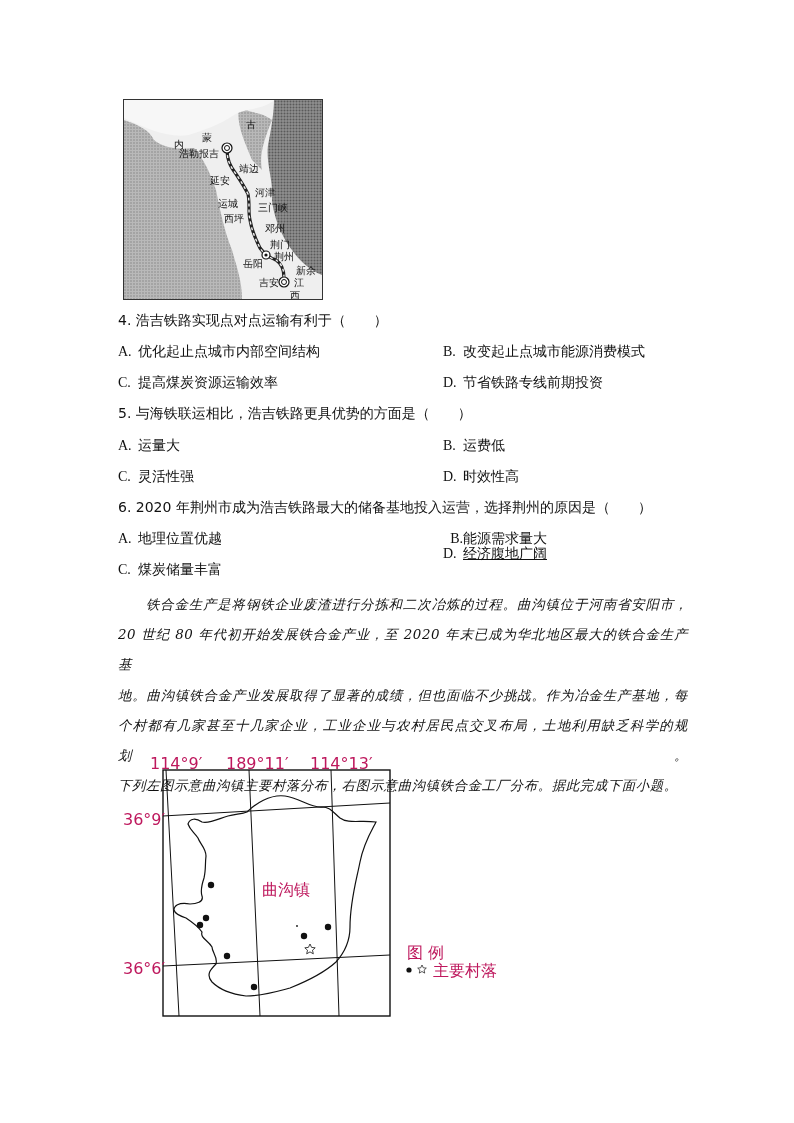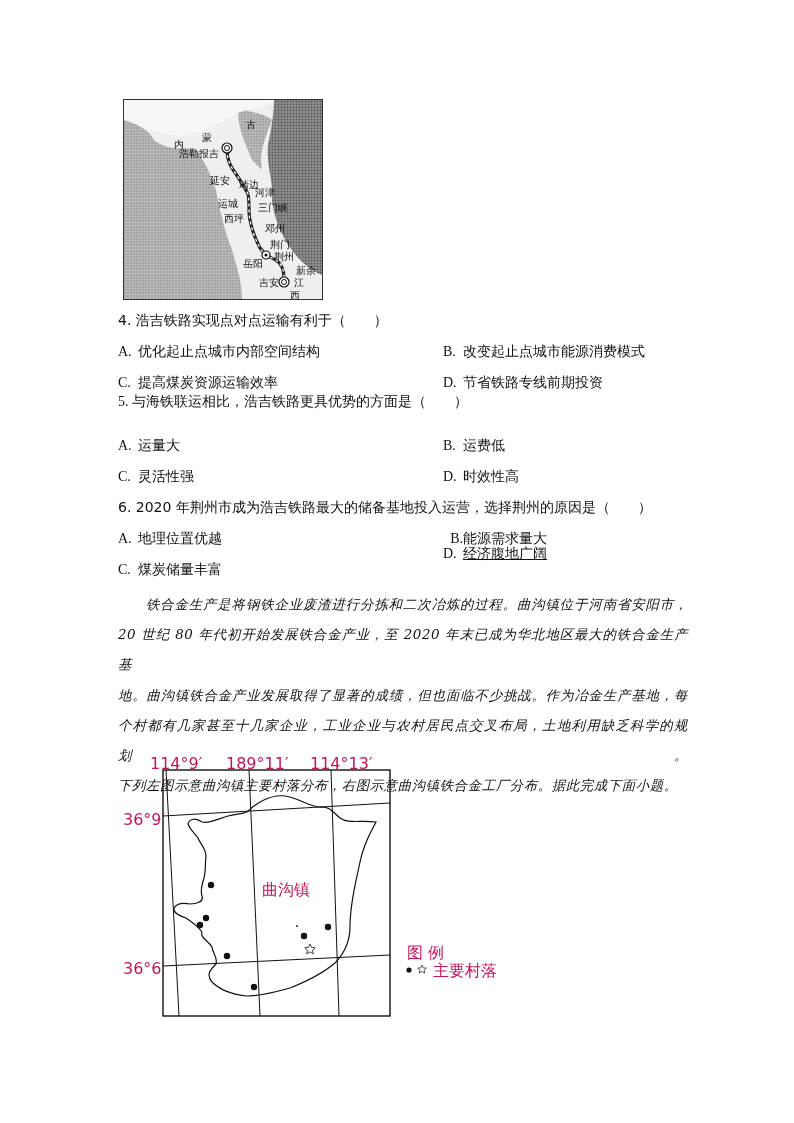--- a/index.html
+++ b/index.html
@@ -50,21 +50,21 @@
     <circle cx="103" cy="48" r="2.5" fill="none" stroke="#111" stroke-width="1"></circle>
     <circle cx="142" cy="155" r="4" fill="#fff" stroke="#111" stroke-width="1.2"></circle>
     <circle cx="142" cy="155" r="1.6" fill="#111"></circle>
     <circle cx="160" cy="182" r="5" fill="#fff" stroke="#111" stroke-width="1.2"></circle>
     <circle cx="160" cy="182" r="2.5" fill="none" stroke="#111" stroke-width="1"></circle>
   </svg>
   <span class="m1lab" style="left:50px;top:40px;">内</span>
   <span class="m1lab" style="left:78px;top:33px;">蒙</span>
   <span class="m1lab" style="left:122px;top:20px;">古</span>
   <span class="m1lab" style="left:55px;top:49px;">浩勒报吉</span>
-  <span class="m1lab" style="left:115px;top:64px;margin-top:16px;">靖边</span>
+  <span class="m1lab" style="left:115px;top:64px;">靖边</span>
   <span class="m1lab" style="left:86px;top:76px;text-align:right;">延安</span>
   <span class="m1lab" style="left:131px;top:88px;">河津</span>
   <span class="m1lab" style="left:94px;top:99px;">运城</span>
   <span class="m1lab" style="left:134px;top:103px;">三门峡</span>
   <span class="m1lab" style="left:100px;top:114px;">西坪</span>
   <span class="m1lab" style="left:141px;top:124px;">邓州</span>
   <span class="m1lab" style="left:146px;top:140px;">荆门</span>
   <span class="m1lab" style="left:150px;top:152px;">荆州</span>
   <span class="m1lab" style="left:119px;top:159px;">岳阳</span>
   <span class="m1lab" style="left:172px;top:166px;">新余</span>
@@ -72,21 +72,21 @@
   <span class="m1lab" style="left:170px;top:178px;">江</span>
   <span class="m1lab" style="left:166px;top:191px;">西</span>
 </div>
 
 <div class="q" style="top:311px;">4. 浩吉铁路实现点对点运输有利于（　　）</div>
 <div class="opt" style="left:118px;top:342px;"><span class="lt">A.</span><span>优化起止点城市内部空间结构</span></div>
 <div class="opt" style="left:443px;top:342px;"><span class="lt">B.</span><span>改变起止点城市能源消费模式</span></div>
 <div class="opt" style="left:118px;top:373px;"><span class="lt">C.</span><span>提高煤炭资源运输效率</span></div>
 <div class="opt" style="left:443px;top:373px;"><span class="lt">D.</span><span>节省铁路专线前期投资</span></div>
 
-<div class="q" style="top:393px;font-family:Liberation Serif, serif;">5. 与海铁联运相比，浩吉铁路更具优势的方面是（　　）</div>
+<div class="q" style="top:404px;">5. 与海铁联运相比，浩吉铁路更具优势的方面是（　　）</div>
 <div class="opt" style="left:118px;top:436px;"><span class="lt">A.</span><span>运量大</span></div>
 <div class="opt" style="left:443px;top:436px;"><span class="lt">B.</span><span>运费低</span></div>
 <div class="opt" style="left:118px;top:467px;"><span class="lt">C.</span><span>灵活性强</span></div>
 <div class="opt" style="left:443px;top:467px;"><span class="lt">D.</span><span>时效性高</span></div>
 
 <div class="q" style="top:498px;">6. 2020 年荆州市成为浩吉铁路最大的储备基地投入运营，选择荆州的原因是（　　）</div>
 <div class="opt" style="left:118px;top:529px;"><span class="lt">A.</span><span>地理位置优越</span></div>
 <div class="opt" style="left:443px;top:529px;text-align:right;"><span class="lt">B.</span><span>能源需求量大</span></div>
 <div class="opt" style="left:118px;top:560px;"><span class="lt">C.</span><span>煤炭储量丰富</span></div>
 <div class="opt" style="left:443px;top:544px;text-decoration:underline;"><span class="lt">D.</span><span>经济腹地广阔</span></div>

